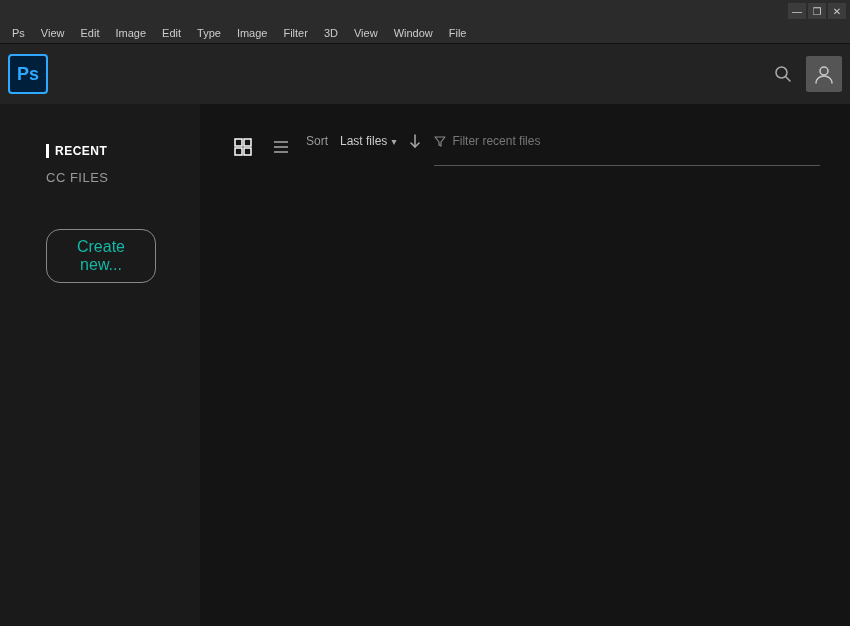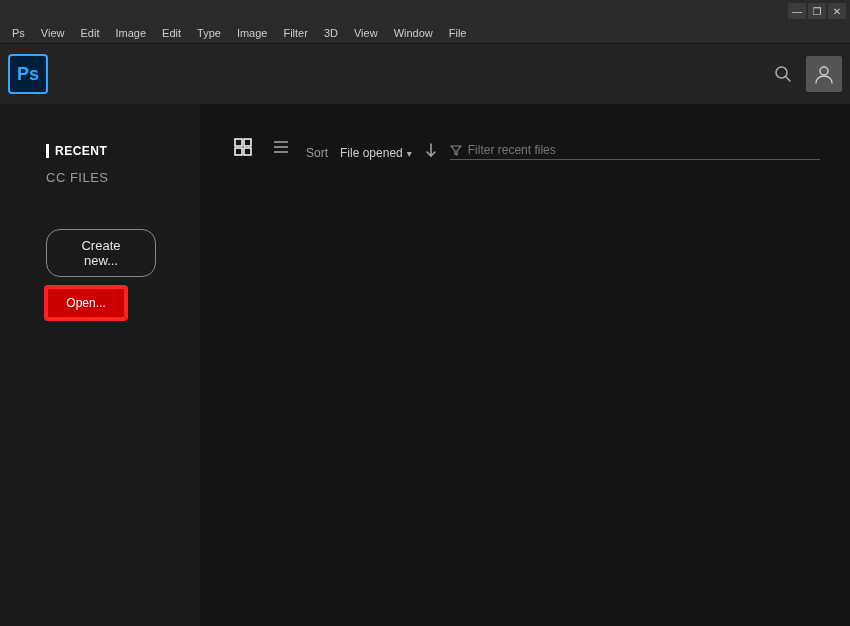--- a/index.html
+++ b/index.html
@@ -146,23 +146,23 @@
 
     .sidebar-buttons {
       margin-top: 40px;
       display: flex;
       flex-direction: column;
       gap: 10px;
     }
     .btn-create {
       background: transparent;
       border: 1px solid #888;
-      color: #e5e5e5;
+      color: #14b8a6;
       padding: 8px 16px;
-      font-size: 13px;
+      font-size: 16px;
       cursor: pointer;
       border-radius: 14px;
       width: 110px;
       text-align: center;
     }
 
     .btn-open {
       background: #cc0000;
       border: 2px solid #ff2222;
       color: #fff;
@@ -178,21 +178,21 @@
     
     .content-area {
       flex: 1;
       background: #141414;
       padding: 20px 30px;
     }
 
     
     .sort-toolbar {
       display: flex;
-      align-items: flex-end;
+      align-items: flex-start;
       gap: 12px;
       margin-bottom: 20px;
       margin-top: 10px;
     }
     .view-btn {
       background: none;
       border: none;
       color: #aaa;
       cursor: pointer;
       font-size: 16px;
@@ -216,21 +216,21 @@
       color: #aaa;
       cursor: pointer;
       font-size: 14px;
     }
 
     .filter-container {
       display: flex;
       align-items: center;
       gap: 6px;
       border-bottom: 1px solid #555;
-      padding-bottom: 2px;
+      padding-bottom: 17px;
       flex: 1;
     }
     .filter-input {
       background: transparent;
       border: none;
       color: #888;
       font-size: 12px;
       outline: none;
       width: 150px;
     }
@@ -280,21 +280,20 @@
 <div class="main-content">
 
   <div class="sidebar">
     <div class="sidebar-section">
       <div class="sidebar-label">RECENT</div>
       <div class="sidebar-nav-item">CC FILES</div>
     </div>
 
     <div class="sidebar-buttons">
       <button class="btn-create">Create new...</button>
-      <button class="btn-open">Open...</button>
     </div>
   </div>
 
   <div class="content-area">
 
     <div class="sort-toolbar">
 
       <button class="view-btn active">
         <svg width="18" height="18" viewBox="0 0 18 18" fill="none">
           <rect x="1" y="1" width="7" height="7" stroke="#fff" stroke-width="1.5"></rect>
@@ -307,21 +306,21 @@
       <button class="view-btn">
         <svg width="18" height="18" viewBox="0 0 18 18" fill="none">
           <line x1="2" y1="4" x2="16" y2="4" stroke="#aaa" stroke-width="1.5"></line>
           <line x1="2" y1="9" x2="16" y2="9" stroke="#aaa" stroke-width="1.5"></line>
           <line x1="2" y1="14" x2="16" y2="14" stroke="#aaa" stroke-width="1.5"></line>
         </svg>
       </button>
 
       <span class="sort-label">Sort</span>
       <div style="display:flex;align-items:center;gap:4px;">
-        <span style="color:#ccc;font-size:12px;">File opened</span>
+        <span style="color:#ccc;font-size:12px;">Last files</span>
         <span class="chevron-down">▾</span>
       </div>
       <button class="sort-dir-btn">
         <svg width="14" height="14" viewBox="0 0 14 14" fill="none">
           <line x1="7" y1="1" x2="7" y2="13" stroke="#aaa" stroke-width="1.5" stroke-linecap="round"></line>
           <polyline points="3,9 7,13 11,9" stroke="#aaa" stroke-width="1.5" stroke-linecap="round" stroke-linejoin="round" fill="none"></polyline>
         </svg>
       </button>
 
       <div class="filter-container">

